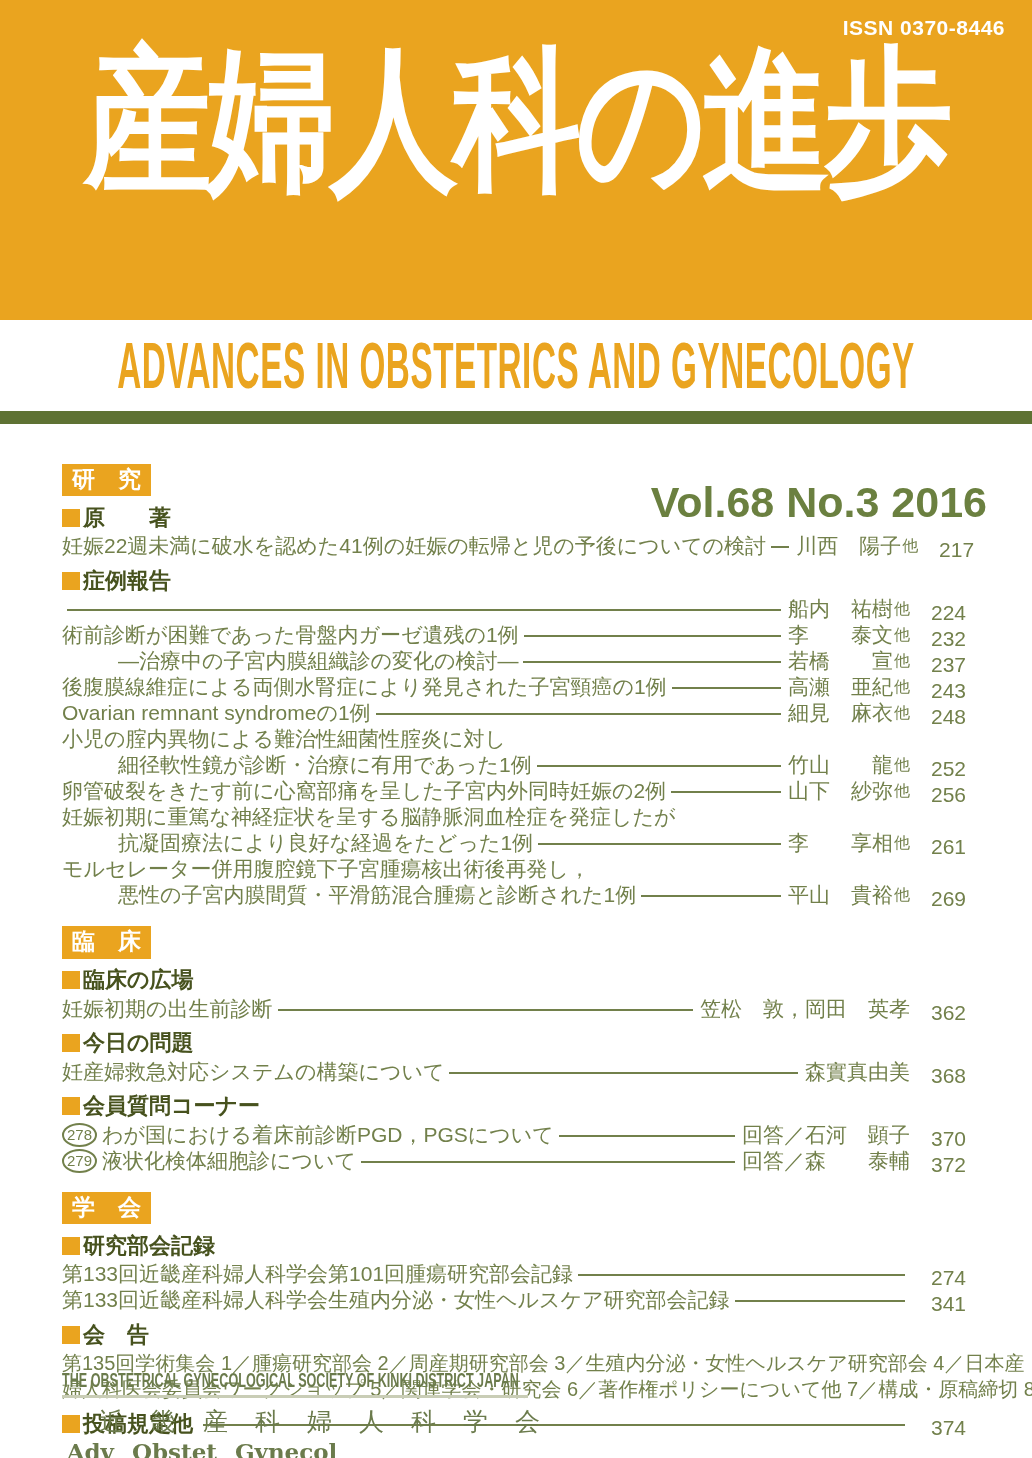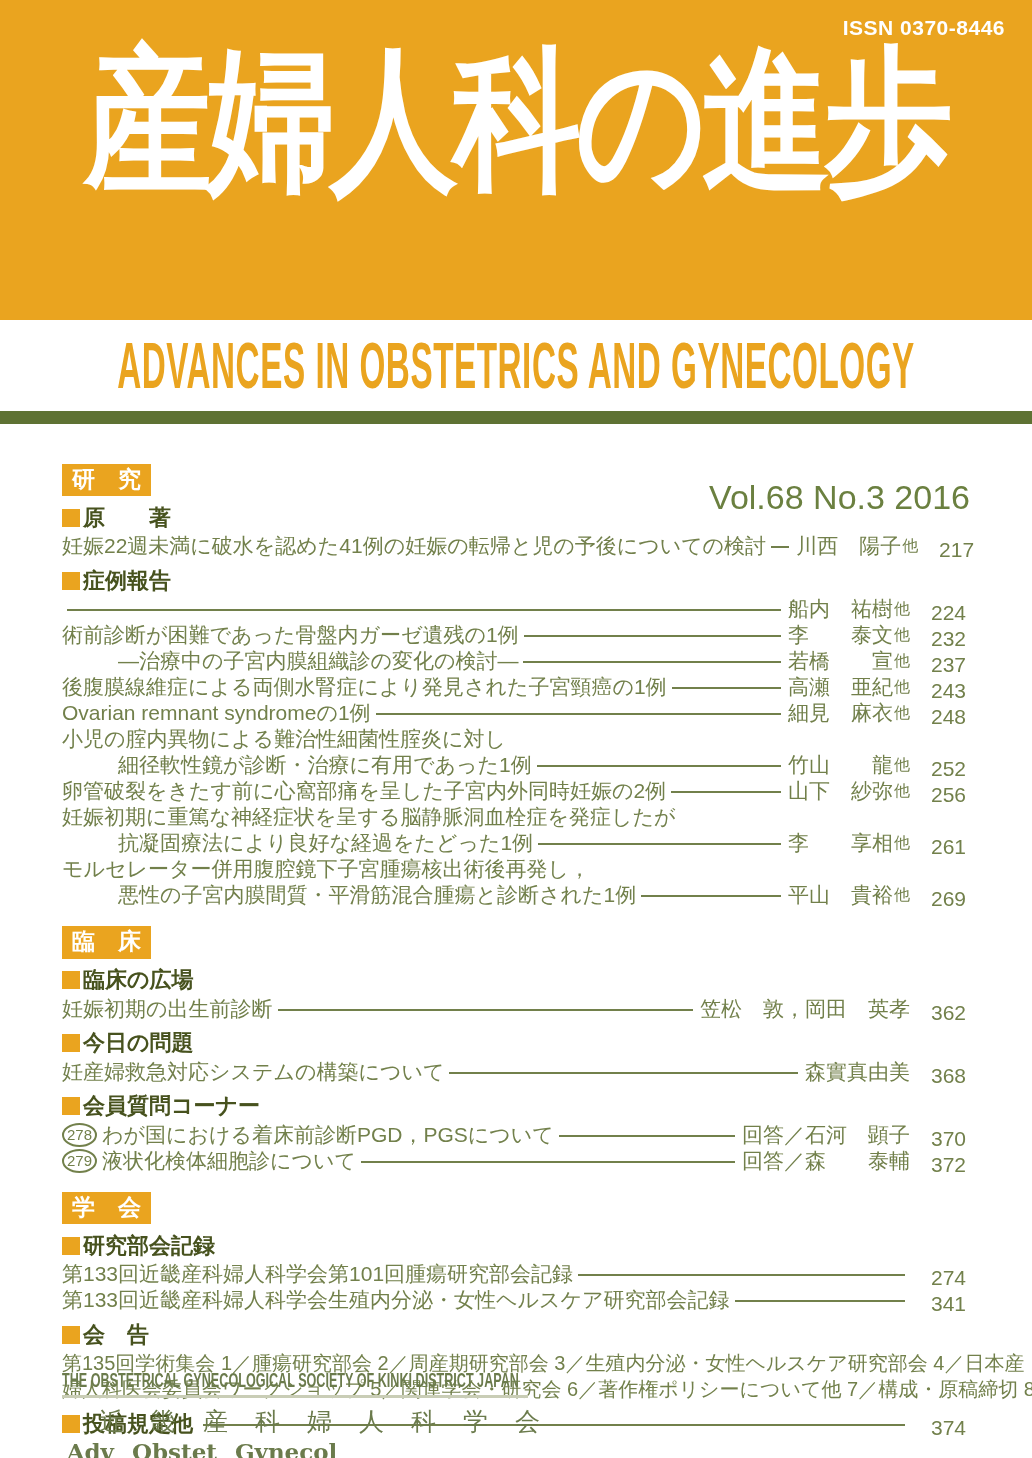--- a/index.html
+++ b/index.html
@@ -15,21 +15,21 @@
   .title-jp{position:absolute;left:0;right:0;top:34px;text-align:center;color:#fff;
         font-family:"DejaVu Serif","Liberation Serif",serif;font-weight:bold;
         font-size:128px;line-height:1.1;letter-spacing:-5px;
         transform:scaleY(1.22);transform-origin:top center;white-space:nowrap;}
   .en-band{height:91px;display:flex;align-items:center;justify-content:center;background:#fff;}
   .title-en{color:var(--accent);font-weight:bold;font-size:64px;white-space:nowrap;
         transform:scaleX(.52);transform-origin:center;letter-spacing:1px;}
   .divider{height:13px;background:var(--olive);}
   
   .content{position:relative;padding:0 66px 0 62px;color:var(--text);}
-  .volume{position:absolute;top:14px;right:62px;font-size:34px;font-weight:normal;
+  .volume{position:absolute;top:14px;right:45px;font-size:43px;font-weight:bold;
         color:var(--volume);white-space:nowrap;}
   .section{margin-top:18px;}
   .section:first-child{margin-top:40px;}
   .badge{display:inline-block;background:var(--accent);color:#fff;font-weight:bold;
         font-size:23px;line-height:1.15;padding:2px 10px 4px;}
   .group-heading{display:flex;align-items:center;color:var(--heading);font-weight:bold;
         font-size:22px;margin:8px 0 2px;height:27px;}
   .sq{width:18px;height:18px;background:var(--accent);margin-right:3px;flex:none;}
   .row{display:flex;align-items:center;height:26px;font-size:21px;}
   .row.wide{font-size:20px;white-space:nowrap;}

